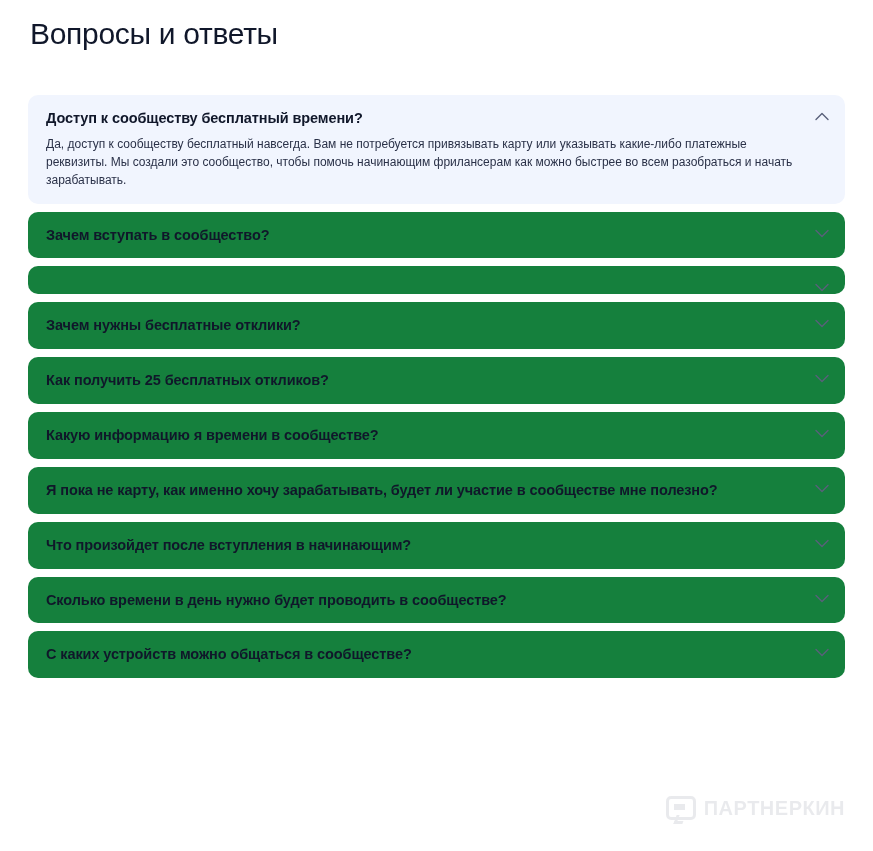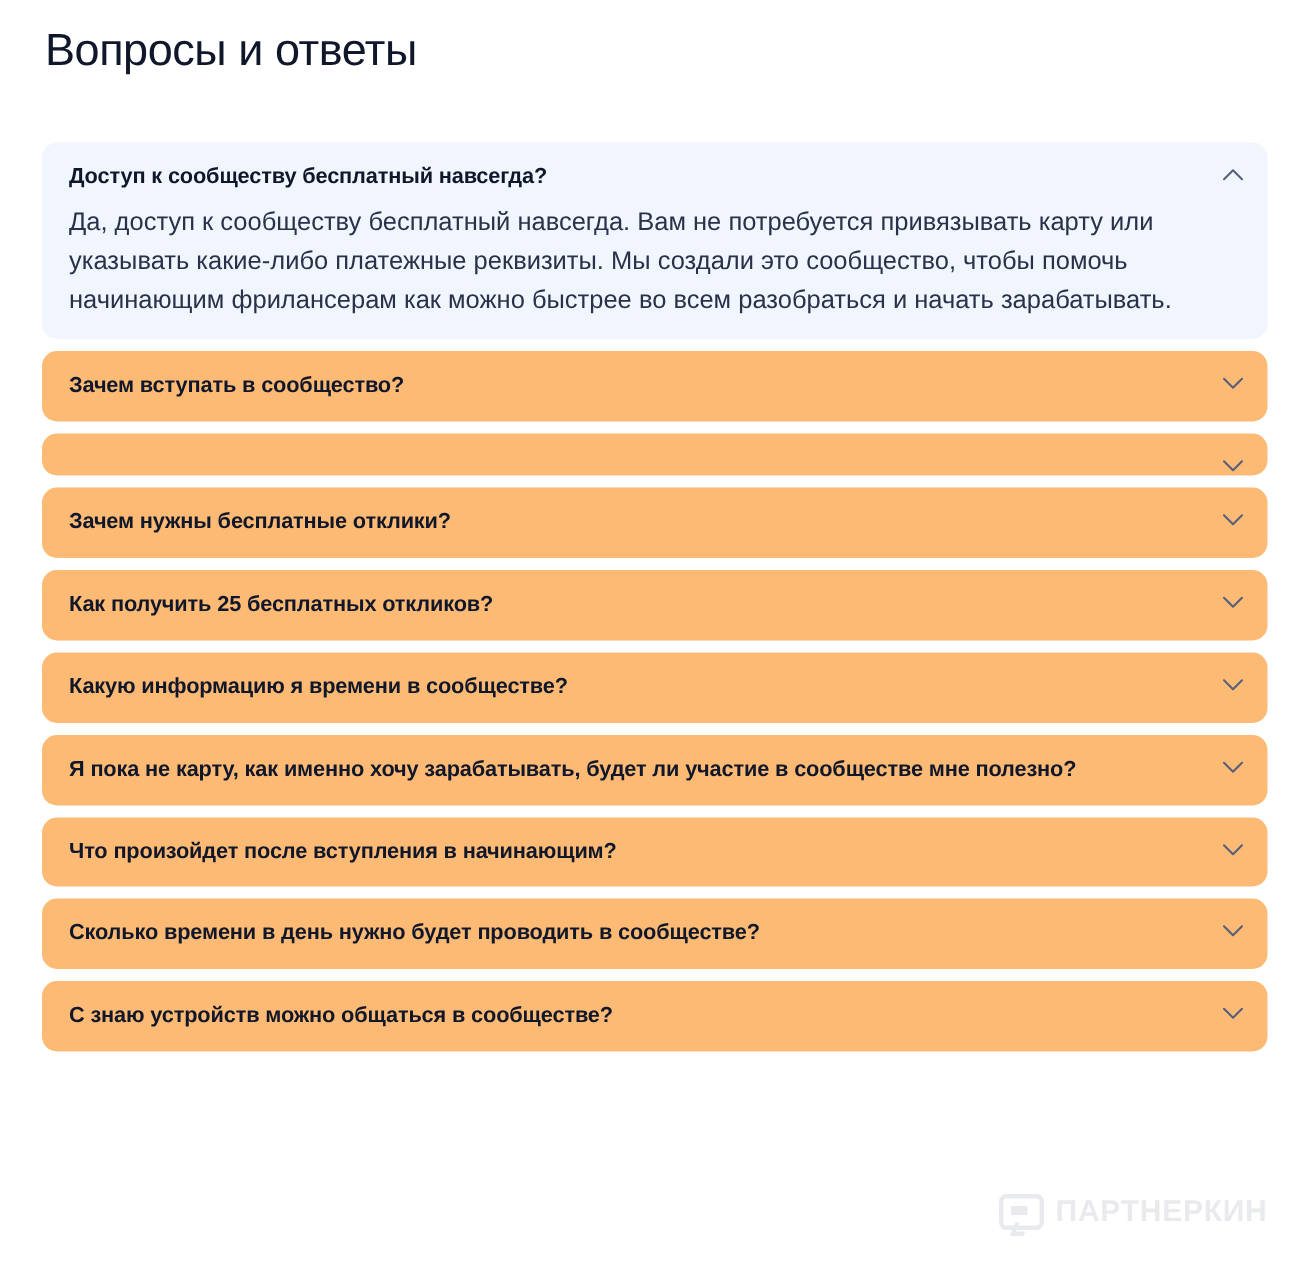--- a/index.html
+++ b/index.html
@@ -31,40 +31,40 @@
     padding: 0 0 0 2px;
     line-height: 1.3;
   }
   .faq-list {
     margin-top: 42px;
     display: flex;
     flex-direction: column;
     gap: 8px;
   }
   .faq-item {
-    background: #fdba74;
+    background: #15803d;
     border-radius: 10px;
     padding: 14px 40px 14px 18px;
     position: relative;
     box-sizing: border-box;
   }
   .faq-item.open {
     background: #f1f5fe;
   }
   .faq-question {
     font-size: 14.5px;
     font-weight: 700;
     color: #10172a;
     line-height: 1.3;
     letter-spacing: -0.1px;
     cursor: pointer;
     user-select: none;
   }
   .faq-answer {
-    font-size: 17px;
+    font-size: 12px;
     font-weight: 400;
     color: #2a3148;
     line-height: 1.52;
     margin-top: 7px;
     max-width: 800px;
   }
   .chev {
     position: absolute;
     right: 16px;
     top: 17px;
@@ -125,21 +125,21 @@
 </head>
 <body>
 
 <div class="page">
 
   <h1 class="page-title">Вопросы и ответы</h1>
 
   <div class="faq-list">
 
     <div class="faq-item open">
-      <div class="faq-question">Доступ к сообществу бесплатный навсегда?</div>
+      <div class="faq-question">Доступ к сообществу бесплатный времени?</div>
       <div class="faq-answer">Да, доступ к сообществу бесплатный навсегда. Вам не потребуется привязывать карту или указывать какие-либо платежные реквизиты. Мы создали это сообщество, чтобы помочь начинающим фрилансерам как можно быстрее во всем разобраться и начать зарабатывать.</div>
       <span class="chev">
         <svg viewBox="0 0 14 9">
             <path d="M1 7.5 L7 1.5 L13 7.5" fill="none" stroke="currentColor" stroke-width="1.4" stroke-linecap="round" stroke-linejoin="round"></path>
           </svg>
       </span>
     </div>
 
     <div class="faq-item">
       <div class="faq-question">Зачем вступать в сообщество?</div>
@@ -206,21 +206,21 @@
     <div class="faq-item">
       <div class="faq-question">Сколько времени в день нужно будет проводить в сообществе?</div>
       <span class="chev">
         <svg viewBox="0 0 14 9">
             <path d="M1 1.5 L7 7.5 L13 1.5" fill="none" stroke="currentColor" stroke-width="1.4" stroke-linecap="round" stroke-linejoin="round"></path>
           </svg>
       </span>
     </div>
 
     <div class="faq-item">
-      <div class="faq-question">С знаю устройств можно общаться в сообществе?</div>
+      <div class="faq-question">С каких устройств можно общаться в сообществе?</div>
       <span class="chev">
         <svg viewBox="0 0 14 9">
             <path d="M1 1.5 L7 7.5 L13 1.5" fill="none" stroke="currentColor" stroke-width="1.4" stroke-linecap="round" stroke-linejoin="round"></path>
           </svg>
       </span>
     </div>
 
   </div>
 
   <div class="watermark">

